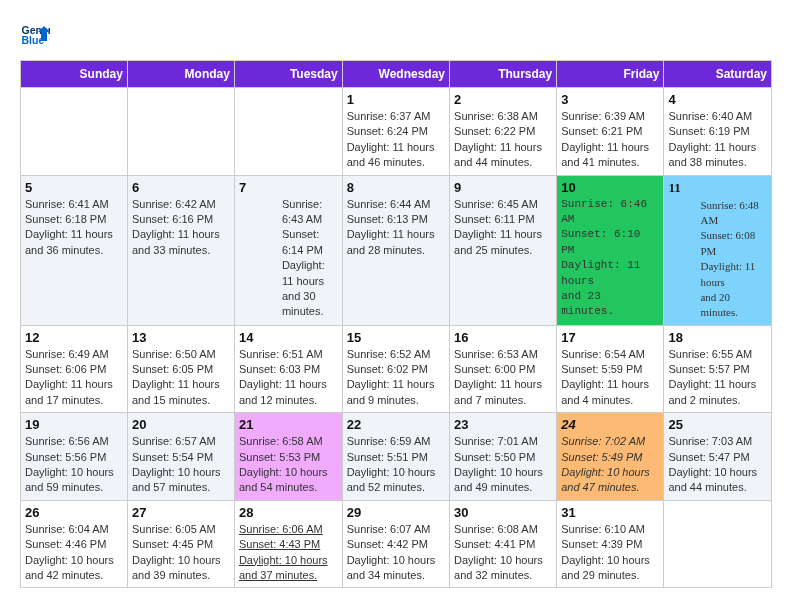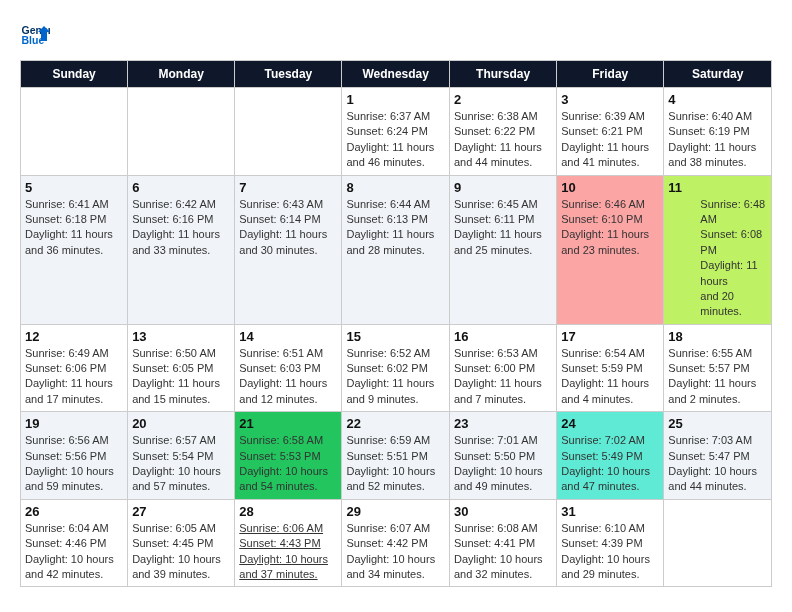--- a/index.html
+++ b/index.html
@@ -36,24 +36,24 @@
     .location {
       font-size: 14px;
       color: #444;
     }
     .calendar {
       width: 100%;
       border-collapse: collapse;
       font-size: 11px;
     }
     .calendar th {
-      background-color: #0f172a;
+      background-color: #6d28d9;
       color: #fff;
       padding: 6px 4px;
-      text-align: center;
+      text-align: right;
       font-size: 12px;
       border: 1px solid #ccc;
     }
     .calendar td {
       border: 1px solid #ccc;
       vertical-align: top;
       padding: 4px;
       width: 108px;
       min-height: 80px;
       background: #fff;
@@ -149,47 +149,47 @@
         </td>
         <td style="background: rgb(240, 244, 248);">
           <div class="day-number">6</div>
           <div class="day-info" style="white-space: pre-line;">Sunrise: 6:42 AM
 Sunset: 6:16 PM
 Daylight: 11 hours
 and 33 minutes.</div>
         </td>
         <td style="background: rgb(240, 244, 248);">
           <div class="day-number">7</div>
-          <div class="day-info" style="white-space: pre-line;">Sunrise: 6:43 AM
+          <div class="day-info" style="white-space: pre-line; margin-left: 43px;">Sunrise: 6:43 AM
 Sunset: 6:14 PM
 Daylight: 11 hours
 and 30 minutes.</div>
         </td>
         <td style="background: rgb(240, 244, 248);">
           <div class="day-number">8</div>
           <div class="day-info" style="white-space: pre-line;">Sunrise: 6:44 AM
 Sunset: 6:13 PM
 Daylight: 11 hours
 and 28 minutes.</div>
         </td>
         <td style="background: rgb(240, 244, 248);">
           <div class="day-number">9</div>
           <div class="day-info" style="white-space: pre-line;">Sunrise: 6:45 AM
 Sunset: 6:11 PM
 Daylight: 11 hours
 and 25 minutes.</div>
         </td>
-        <td style="background: #fca5a5;">
+        <td style="background: #22c55e;">
           <div class="day-number">10</div>
-          <div class="day-info" style="white-space: pre-line;">Sunrise: 6:46 AM
+          <div class="day-info" style="white-space: pre-line; font-family: Liberation Mono, monospace;">Sunrise: 6:46 AM
 Sunset: 6:10 PM
 Daylight: 11 hours
 and 23 minutes.</div>
         </td>
-        <td style="background: #bef264;">
+        <td style="background: #7dd3fc; font-family: Liberation Serif, serif;">
           <div class="day-number">11</div>
           <div class="day-info" style="white-space: pre-line; margin-left: 32px;">Sunrise: 6:48 AM
 Sunset: 6:08 PM
 Daylight: 11 hours
 and 20 minutes.</div>
         </td>
       </tr>
       <tr>
         <td>
           <div class="day-number">12</div>
@@ -249,42 +249,42 @@
 Daylight: 10 hours
 and 59 minutes.</div>
         </td>
         <td style="background: rgb(240, 244, 248);">
           <div class="day-number">20</div>
           <div class="day-info" style="white-space: pre-line;">Sunrise: 6:57 AM
 Sunset: 5:54 PM
 Daylight: 10 hours
 and 57 minutes.</div>
         </td>
-        <td style="background: #22c55e;">
+        <td style="background: #f0abfc;">
           <div class="day-number">21</div>
           <div class="day-info" style="white-space: pre-line;">Sunrise: 6:58 AM
 Sunset: 5:53 PM
 Daylight: 10 hours
 and 54 minutes.</div>
         </td>
         <td style="background: rgb(240, 244, 248);">
           <div class="day-number">22</div>
           <div class="day-info" style="white-space: pre-line;">Sunrise: 6:59 AM
 Sunset: 5:51 PM
 Daylight: 10 hours
 and 52 minutes.</div>
         </td>
         <td style="background: rgb(240, 244, 248);">
           <div class="day-number">23</div>
           <div class="day-info" style="white-space: pre-line;">Sunrise: 7:01 AM
 Sunset: 5:50 PM
 Daylight: 10 hours
 and 49 minutes.</div>
         </td>
-        <td style="background: #5eead4;">
+        <td style="background: #fdba74; font-style: italic;">
           <div class="day-number">24</div>
           <div class="day-info" style="white-space: pre-line;">Sunrise: 7:02 AM
 Sunset: 5:49 PM
 Daylight: 10 hours
 and 47 minutes.</div>
         </td>
         <td style="background: rgb(240, 244, 248);">
           <div class="day-number">25</div>
           <div class="day-info" style="white-space: pre-line;">Sunrise: 7:03 AM
 Sunset: 5:47 PM

